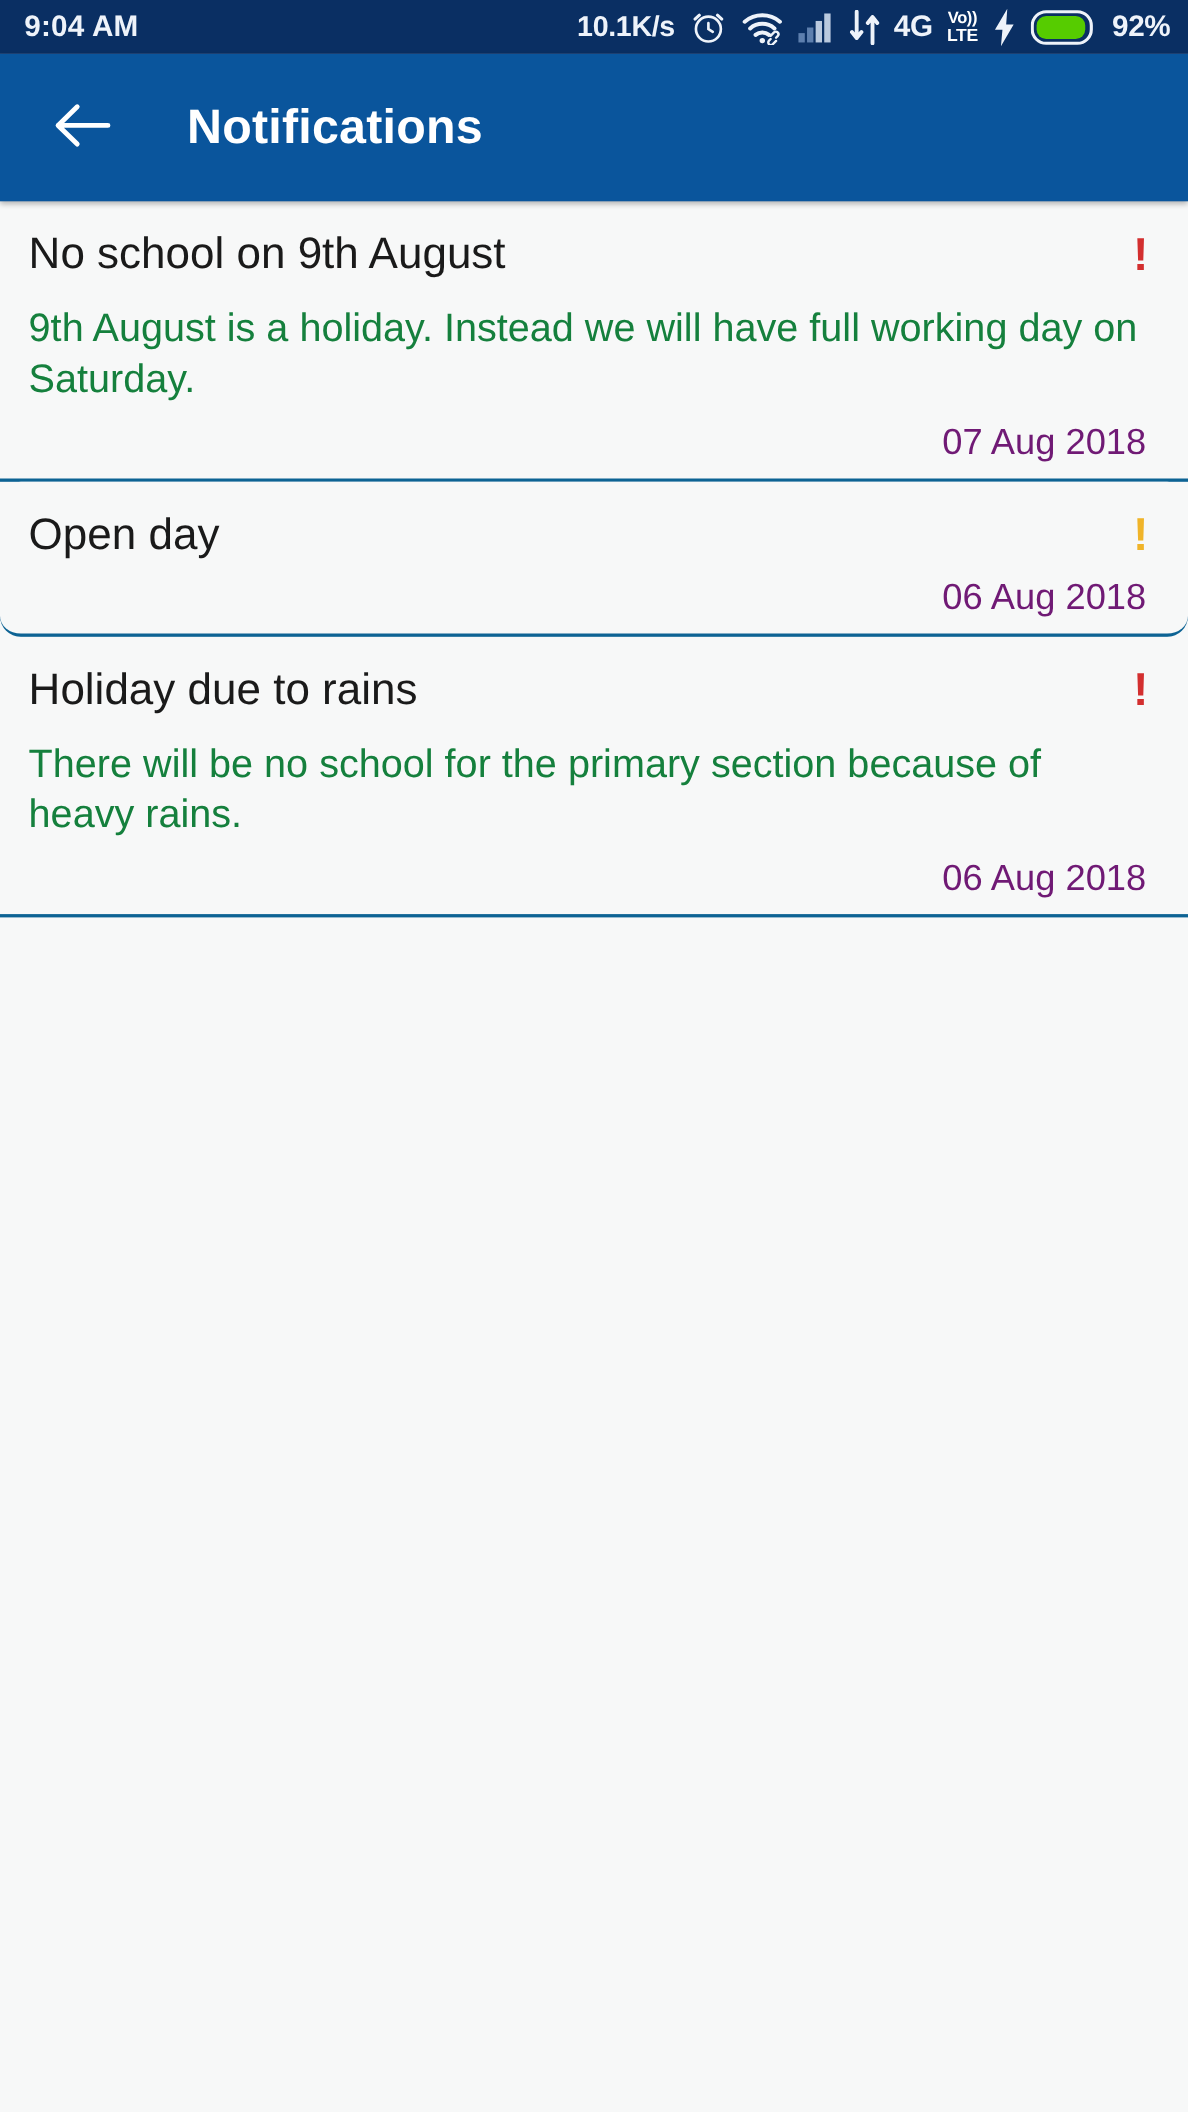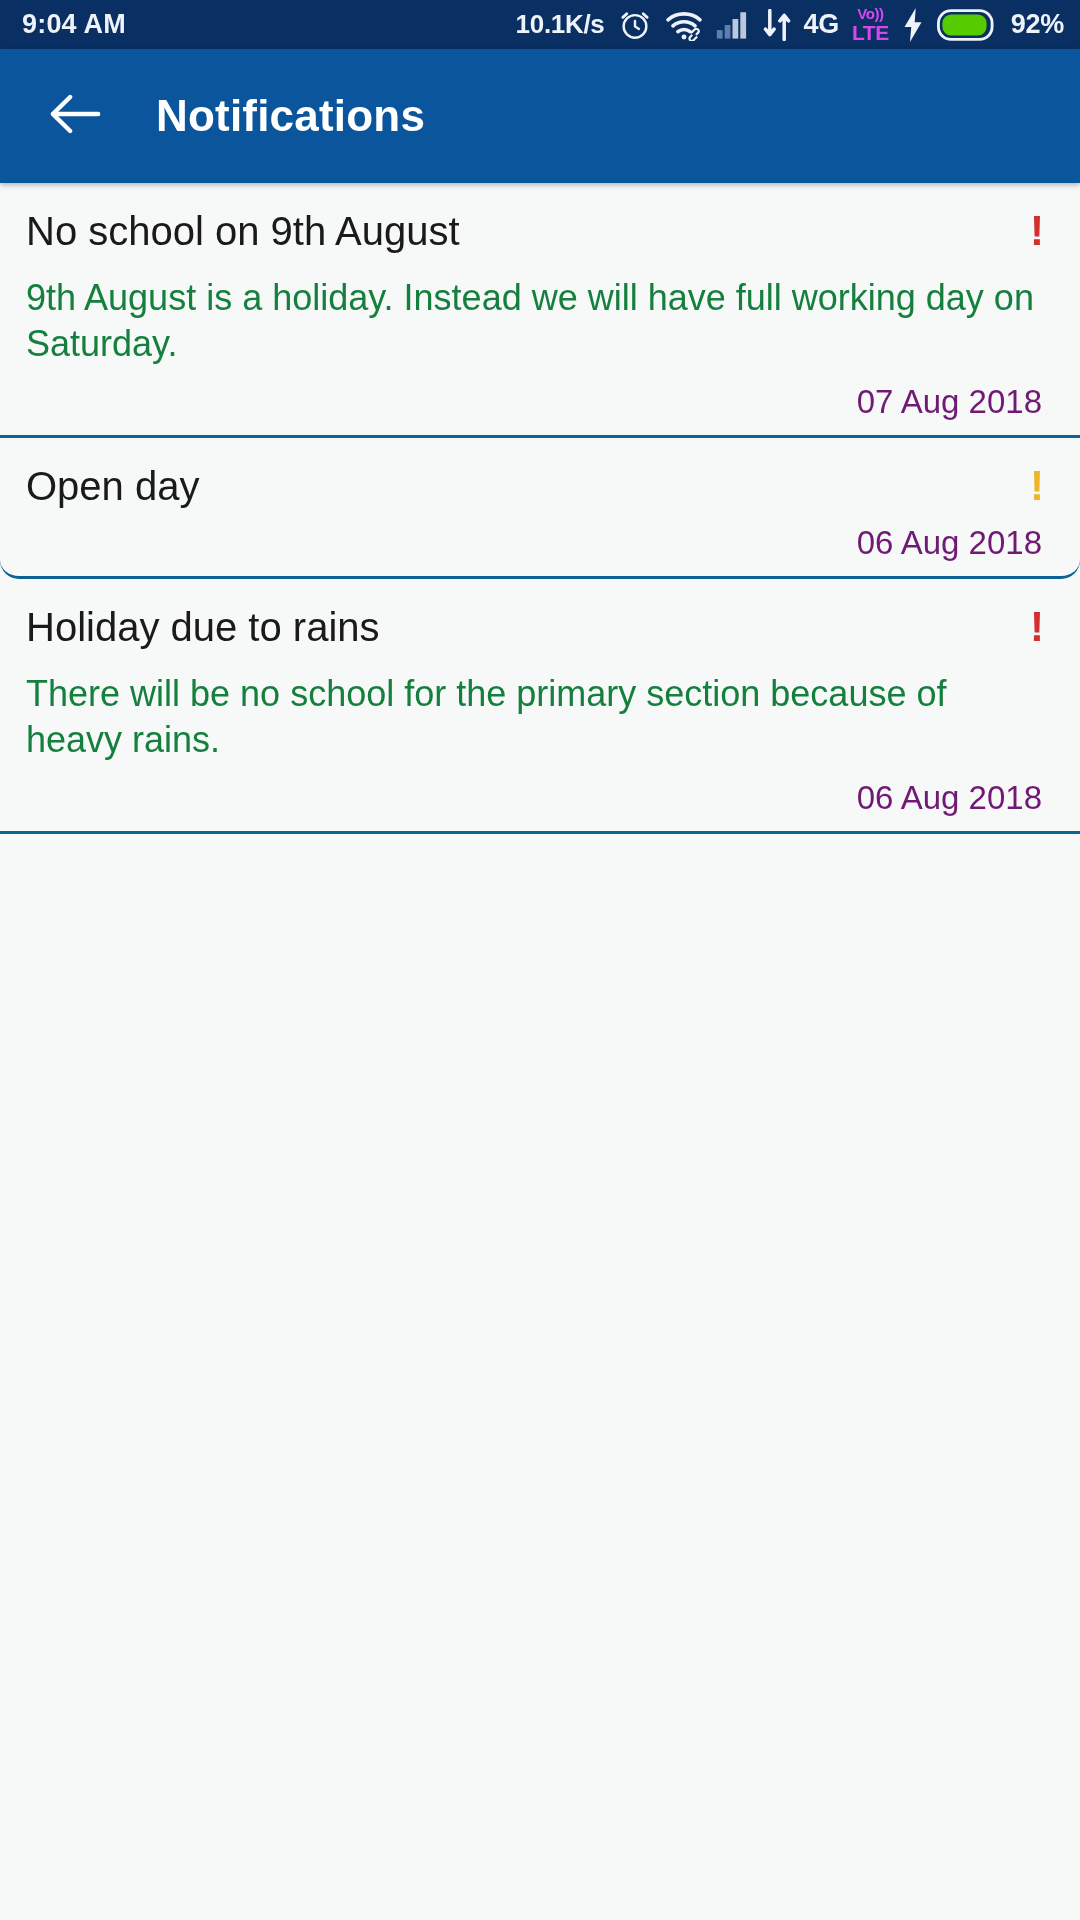--- a/index.html
+++ b/index.html
@@ -53,29 +53,29 @@
     font-weight: bold;
     color: #eef3fa;
     letter-spacing: -0.3px;
   }
   .volte {
     display: flex;
     flex-direction: column;
     align-items: center;
     justify-content: center;
     line-height: 1;
-    color: #d946ef;
+    color: #ffffff;
   }
   .volte-top {
     font-size: 15px;
     font-weight: bold;
     letter-spacing: -0.4px;
   }
   .volte-bot {
-    font-size: 21px;
+    font-size: 16px;
     font-weight: bold;
     letter-spacing: -0.4px;
     margin-top: 1px;
   }
   .battery-pct {
     font-size: 27px;
     font-weight: bold;
     color: #eef3fa;
     letter-spacing: -0.3px;
     margin-left: 1px;
@@ -85,20 +85,21 @@
   .app-bar {
     height: 134px;
     background: #0a559c;
     display: flex;
     align-items: center;
     padding-left: 46px;
     box-sizing: border-box;
     box-shadow: 0 2px 5px rgba(0,0,0,0.28);
     position: relative;
     z-index: 5;
+    gap: 14px;
   }
   .back-btn {
     width: 58px;
     height: 58px;
     display: flex;
     align-items: center;
     justify-content: center;
     cursor: pointer;
   }
   .app-title {

